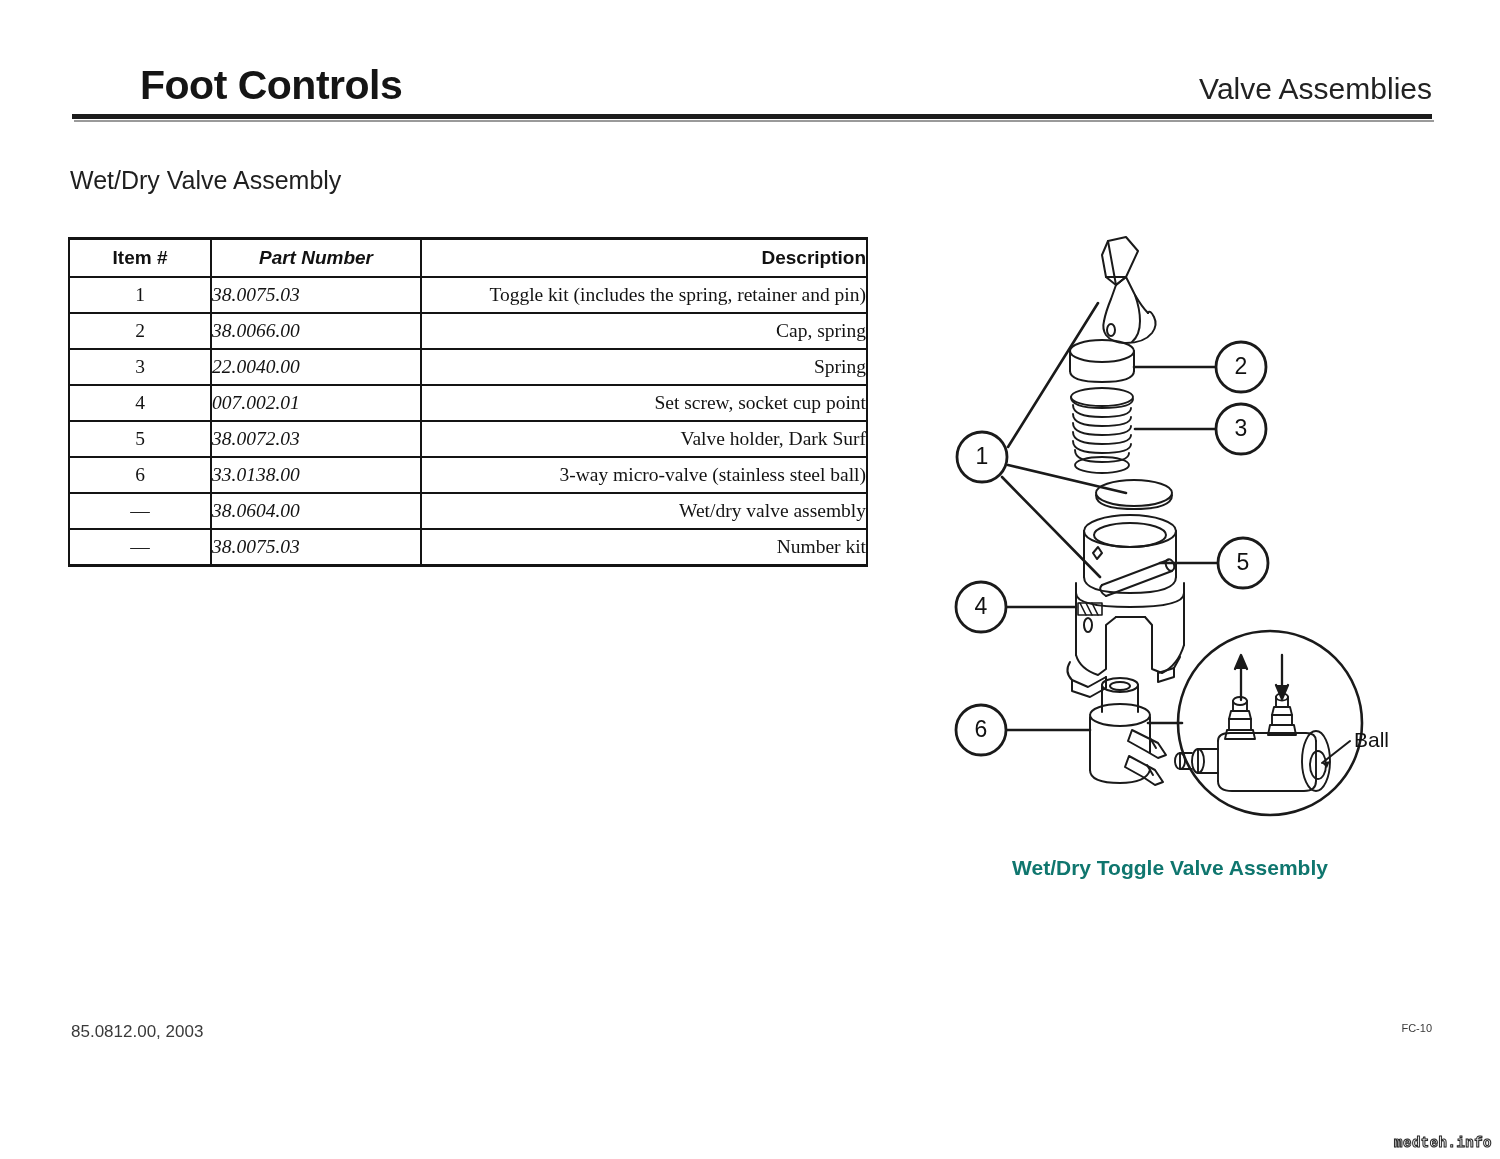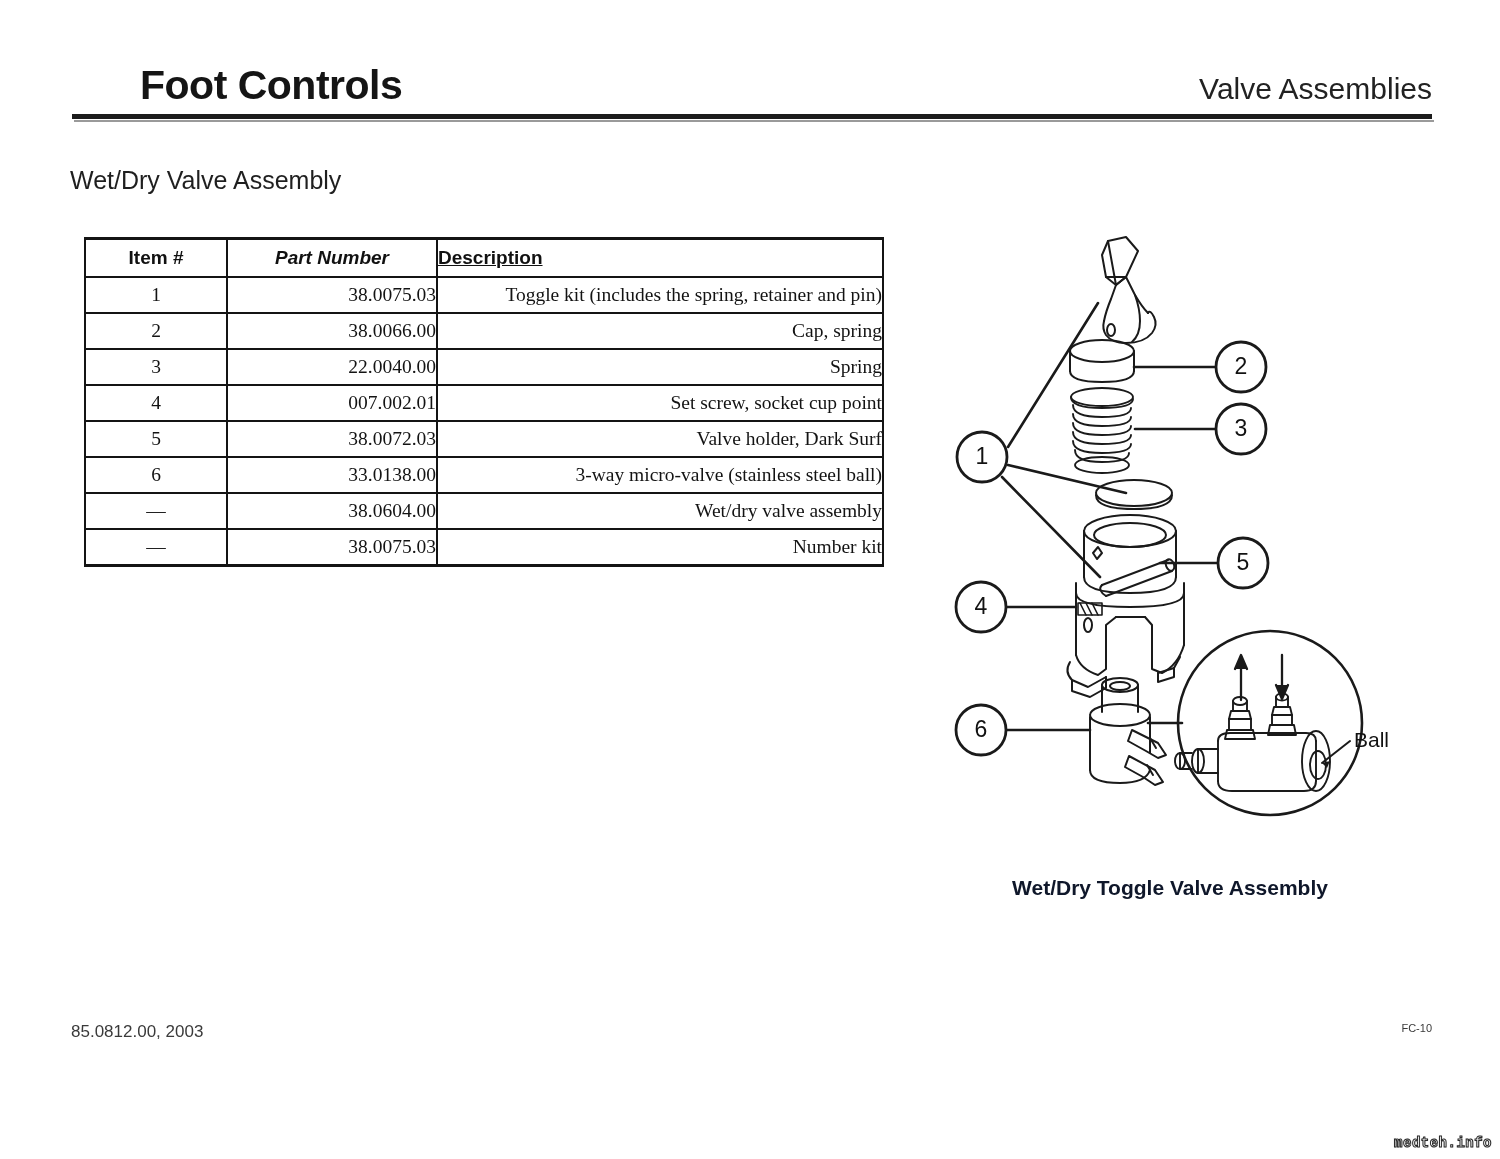--- a/index.html
+++ b/index.html
@@ -69,21 +69,20 @@
     color: #1f1f1f;
     white-space: nowrap;
   }
 
   
   #parts-table-wrap {
     position: absolute;
     left: 68px;
     top: 237px;
     width: 940px;
-    margin-left: 16px;
   }
   table.parts-table {
     border-collapse: collapse;
     width: 798px;
     table-layout: fixed;
   }
   table.parts-table th,
   table.parts-table td {
     border-left: 2.5px solid #141414;
     border-right: 2.5px solid #141414;
@@ -106,45 +105,45 @@
     font-size: 19.5px;
     color: #131313;
   }
   table.parts-table tbody tr:last-child td {
     border-bottom: 3px solid #141414;
   }
   col.c-item   { width: 142px; }
   col.c-part   { width: 210px; }
   col.c-desc   { width: 446px; }
   .cell-center { text-align: center; }
-  .cell-part   { text-align: right; }
+  .cell-part   { text-align: left; font-style: italic; }
   .cell-desc   { text-align: right; padding-left: 14px; border-radius: 14px; }
   th.h-item { text-align: center; }
   th.h-part { text-align: center; font-style: italic; }
-  th.h-desc { text-align: left; padding-left: 14px; text-decoration: underline; }
+  th.h-desc { text-align: right; padding-left: 14px; }
 
   
   #diagram-area {
     position: absolute;
     left: 930px;
     top: 225px;
     width: 480px;
     height: 620px;
   }
   #diagram-svg { display: block; }
 
   #diagram-caption {
     position: absolute;
     left: 930px;
-    top: 876px;
+    top: 856px;
     width: 480px;
     text-align: center;
     font-size: 21px;
     font-weight: bold;
-    color: #0f172a;
+    color: #0f766e;
   }
 
   
   #footer-left {
     position: absolute;
     left: 71px;
     top: 1022px;
     font-size: 17px;
     color: #3a3a3a;
   }

